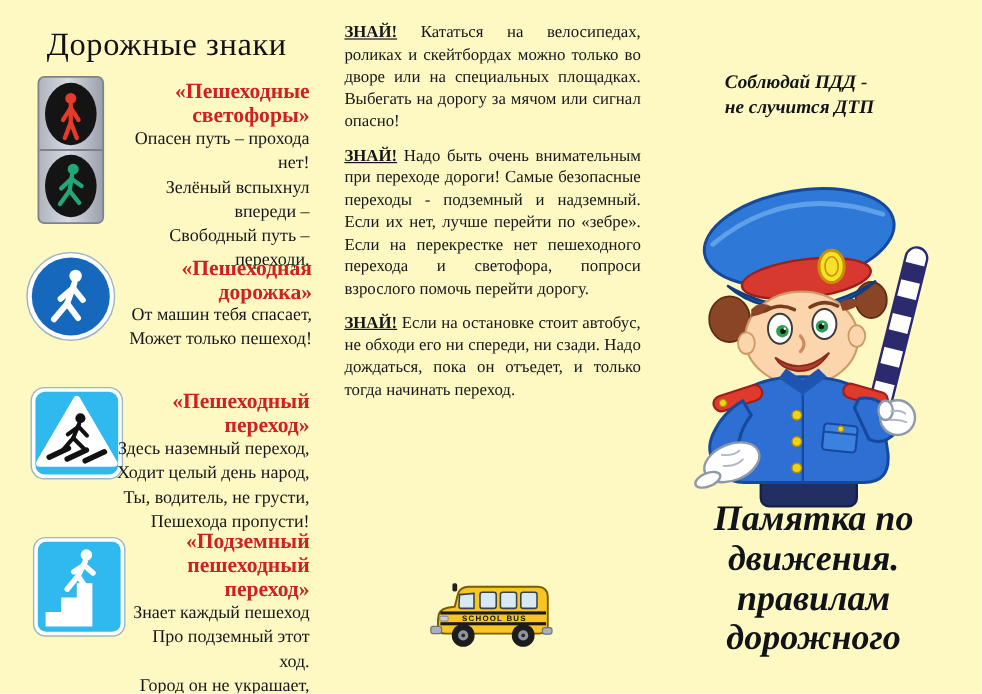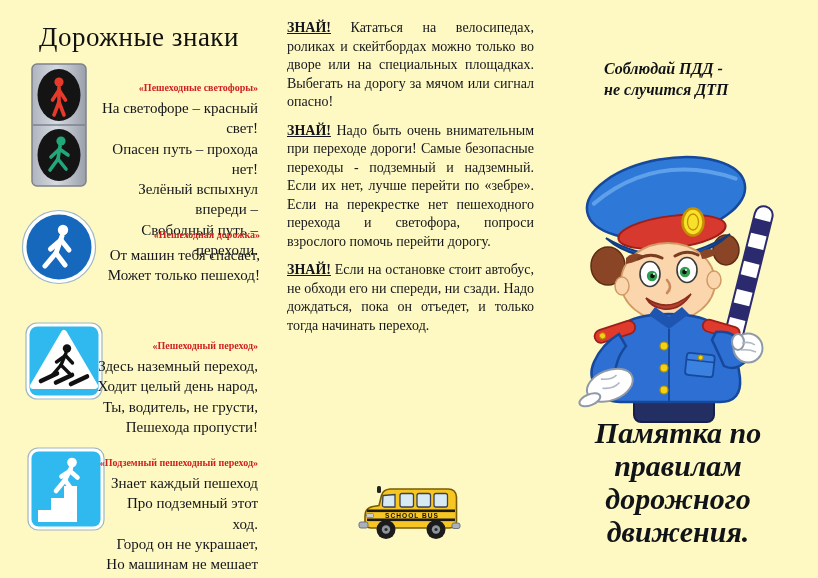--- a/index.html
+++ b/index.html
@@ -9,21 +9,21 @@
     font-family:"Liberation Serif","DejaVu Serif",serif;
     color:#15171c;
   }
   .abs{position:absolute;}
   
   .left-title{
     left:20px;top:22px;width:238px;text-align:center;
     font-size:27px;letter-spacing:.5px;color:#111;
   }
   .sec-text{text-align:right;}
-  .red-head{color:#cf2121;font-weight:bold;font-size:10px;line-height:20px;margin-top:12px;}
+  .red-head{color:#cf2121;font-weight:bold;font-size:18px;line-height:20px;}
   .poem-line{font-size:15px;line-height:20.3px;color:#14161b;}
   
   .mid{left:287px;top:19px;width:247px;}
   .para{font-size:14px;line-height:18.5px;text-align:justify;margin:0 0 10px 0;color:#14161b;}
   .para b{font-weight:bold;text-decoration:underline;}
   
   .slogan{
     left:604px;top:58px;width:198px;text-align:left;
     font-weight:bold;font-style:italic;font-size:16px;line-height:21px;color:#101318;
   }
@@ -63,21 +63,20 @@
       <circle cx="31" cy="79" r="4.6" stroke="none"></circle>
       <line x1="30" y1="84" x2="28" y2="97"></line>
       <line x1="29.5" y1="87" x2="21" y2="95"></line>
       <line x1="29.5" y1="87" x2="38" y2="93"></line>
       <line x1="28" y1="97" x2="20" y2="108"></line>
       <line x1="28" y1="97" x2="36" y2="107"></line>
     </g>
   </svg>
   <div class="abs sec-text" style="left:86px;top:66px;width:172px">
     <div class="red-head">«Пешеходные светофоры»</div>
-    <div class="poem-line">На светофоре – красный свет!</div>
     <div class="poem-line">Опасен путь – прохода нет!</div>
     <div class="poem-line">Зелёный вспыхнул впереди –</div>
     <div class="poem-line">Свободный путь – переходи.</div>
   </div>
 
   <svg class="abs" style="left:21px;top:209px" width="76" height="76" viewBox="0 0 76 76">
     <circle cx="38" cy="38" r="36.5" fill="#ffffff" stroke="#9db6c6" stroke-width="1.2"></circle>
     <circle cx="38" cy="38" r="32.5" fill="#1668bd"></circle>
     <g stroke="#ffffff" stroke-width="5" stroke-linecap="round" fill="#ffffff">
       <circle cx="42" cy="21" r="5.2" stroke="none"></circle>
@@ -264,17 +263,17 @@
       <path d="M30 231 Q40 236 46 233 M28 240 Q38 245 46 241" fill="none" stroke="#aeb8c4" stroke-width="1.6"></path>
     </g>
 
     <circle cx="174" cy="202" r="14.5" fill="#ffffff" stroke="#8f9aa8" stroke-width="2"></circle>
     <ellipse cx="164" cy="196" rx="6" ry="8" fill="#ffffff" stroke="#8f9aa8" stroke-width="2"></ellipse>
     <path d="M168 197 Q176 195 181 199 M167 204 Q175 203 182 206" fill="none" stroke="#aeb8c4" stroke-width="1.6"></path>
   </svg>
 
   <div class="abs main-title">
     <div>Памятка по</div>
+    <div>движения.</div>
     <div>правилам дорожного</div>
-    <div>движения.</div>
   </div>
 
 </div>
 
 </body></html>

